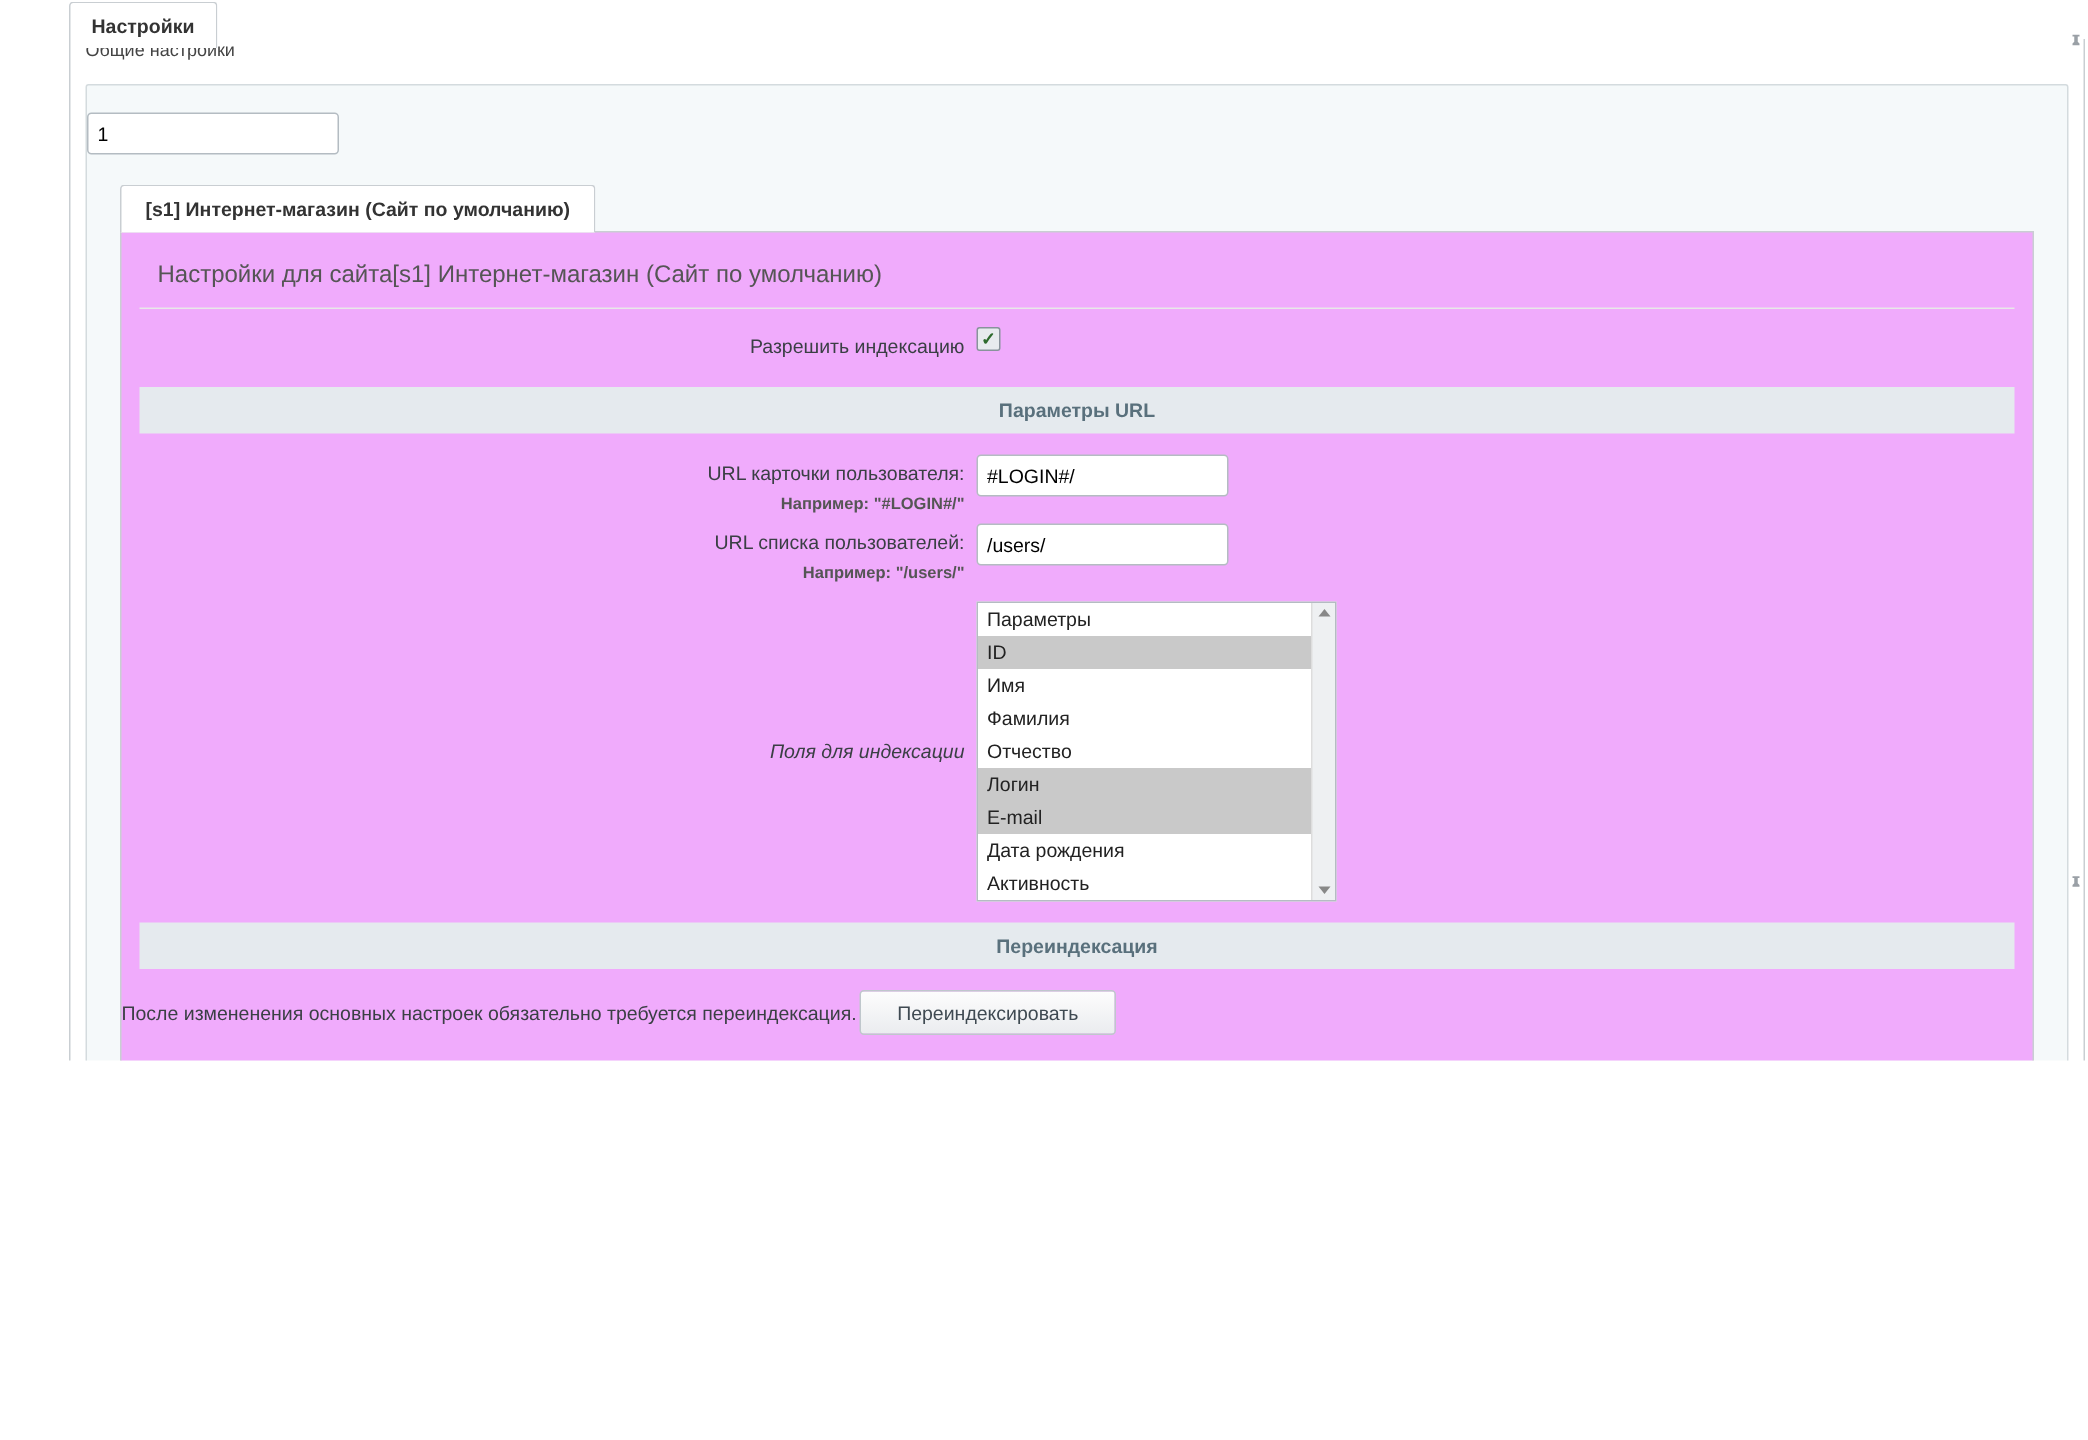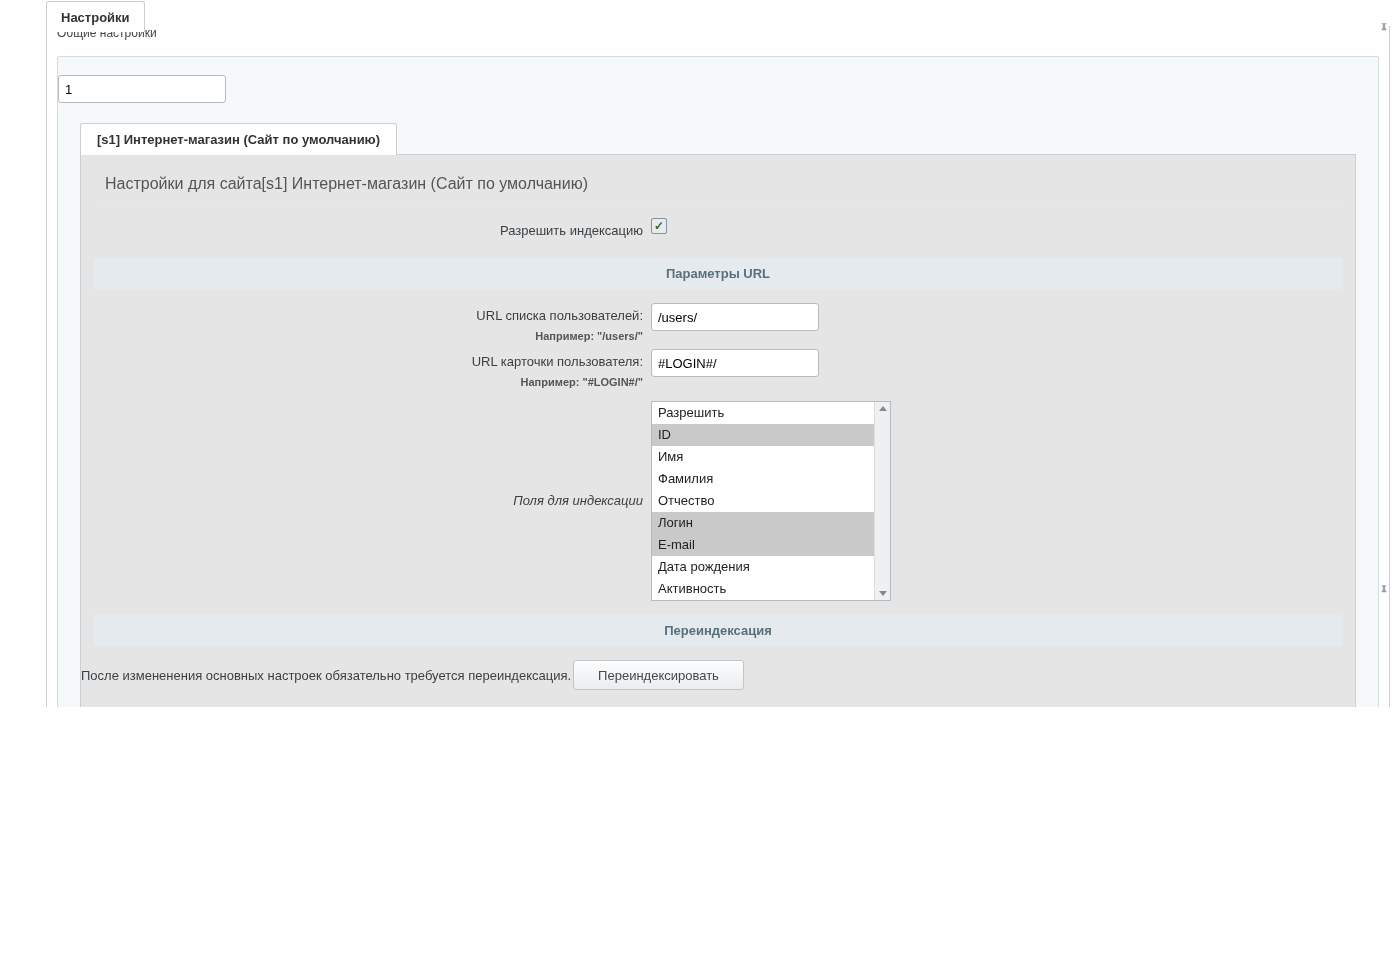--- a/index.html
+++ b/index.html
@@ -17,21 +17,21 @@
 .panel { margin: 0 10px; border: 1px solid #c9ced2; border-top: none; padding: 0; background: #fff; border-radius: 0 0 4px 4px; }
 .section-block { background: #f5f9fa; border: 1px solid #d4dbde; margin: 10px 10px; border-radius: 2px; padding-bottom: 20px; }
 .section-title { font-size: 12px; color: #444; padding: 0 10px 6px 10px; margin-top: -6px; }
 .row-generic { display: flex; align-items: center; margin: 18px 0 10px 0; }
 .row-generic .lbl { width: 655px; text-align: right; padding-right: 8px; color: #3a3f44; }
 .row-generic .ctrl { flex: 1; }
 input[type="text"].txt { height: 28px; width: 168px; border: 1px solid #b4bcc2; border-radius: 3px; padding: 0 6px; font-size: 13px; background: #fff; }
 .inner-tabs { display: flex; margin: 20px 0 0 22px; }
 .inner-tab { padding: 8px 16px; border: 1px solid #c9ced2; border-bottom: none; border-radius: 3px 3px 0 0; margin-right: 3px; background: #f0f3f5; color: #1a5a9a; cursor: pointer; }
 .inner-tab.active { background: #fff; font-weight: bold; color: #333; position: relative; z-index: 2; }
-.inner-panel { margin: 0 22px 14px 22px; border: 1px solid #c9ced2; border-radius: 0 0 3px 3px; background: #e5e5e5; padding: 16px 0 30px; position: relative; top: -1px; }
+.inner-panel { margin: 0 22px 14px 22px; border: 1px solid #c9ced2; border-radius: 0 0 3px 3px; background: #f0abfc; padding: 16px 0 30px; position: relative; top: -1px; }
 .sub-title { font-size: 16px; color: #555; padding: 4px 12px 12px; border-bottom: 1px solid #e8e8e8; margin: 0 12px 12px 12px; }
 .form-row { display: flex; align-items: flex-start; margin: 6px 0; }
 .form-row .flabel { width: 570px; text-align: right; padding-right: 8px; color: #3a3f44; line-height: 26px; }
 .form-row .flabel .hint { display: block; font-size: 11px; color: #555; font-weight: bold; line-height: 14px; }
 .form-row .fctrl { flex: 1; display: flex; align-items: flex-start; }
 .checkbox { width: 16px; height: 16px; border: 1px solid #88939b; border-radius: 2px; background: #e7ebee; display: inline-flex; align-items: center; justify-content: center; }
 .checkbox.checked::before { content: "✓"; font-size: 12px; color: #2e6b2e; font-weight: bold; }
 .section-divider { background: #e5eaee; color: #59707c; text-align: center; padding: 8px 0; margin: 14px 12px; font-weight: bold; }
 .multiselect { width: 240px; height: 200px; border: 1px solid #b4bcc2; background: #fff; position: relative; overflow: hidden; }
 .multiselect .ms-scroll { position: absolute; right: 0; top: 0; width: 16px; height: 100%; background: #eef0f2; border-left: 1px solid #ddd; }
@@ -83,46 +83,46 @@
             <div class="flabel">Разрешить индексацию</div>
             <div class="fctrl">
               <span class="checkbox checked"></span>
             </div>
           </div>
 
           <div class="section-divider">Параметры URL</div>
 
           <div class="form-row">
             <div class="flabel">
+              <span>URL карточки пользователя:</span>
+              <span class="hint">Например: "#LOGIN#/"</span>
+            </div>
+            <div class="fctrl">
+              <input type="text" class="txt" value="#LOGIN#/" style="">
+            </div>
+          </div>
+
+          <div class="form-row">
+            <div class="flabel">
               <span>URL списка пользователей:</span>
               <span class="hint">Например: "/users/"</span>
             </div>
             <div class="fctrl">
               <input type="text" class="txt" value="/users/" style="">
-            </div>
-          </div>
-
-          <div class="form-row">
-            <div class="flabel">
-              <span>URL карточки пользователя:</span>
-              <span class="hint">Например: "#LOGIN#/"</span>
-            </div>
-            <div class="fctrl">
-              <input type="text" class="txt" value="#LOGIN#/" style="">
             </div>
           </div>
 
           <div class="form-row" style="margin-top:12px;">
             <div class="flabel" style="line-height:200px;font-style:italic;">
               <span>Поля для индексации</span>
             </div>
             <div class="fctrl">
               <div class="multiselect">
                 <div class="inner">
-                  <div class="opt">Разрешить</div>
+                  <div class="opt">Параметры</div>
                   <div class="opt sel">ID</div>
                   <div class="opt">Имя</div>
                   <div class="opt">Фамилия</div>
                   <div class="opt">Отчество</div>
                   <div class="opt sel">Логин</div>
                   <div class="opt sel">E-mail</div>
                   <div class="opt">Дата рождения</div>
                   <div class="opt">Активность</div>
                   <div class="opt">Дата последнего входа</div>
                 </div>

